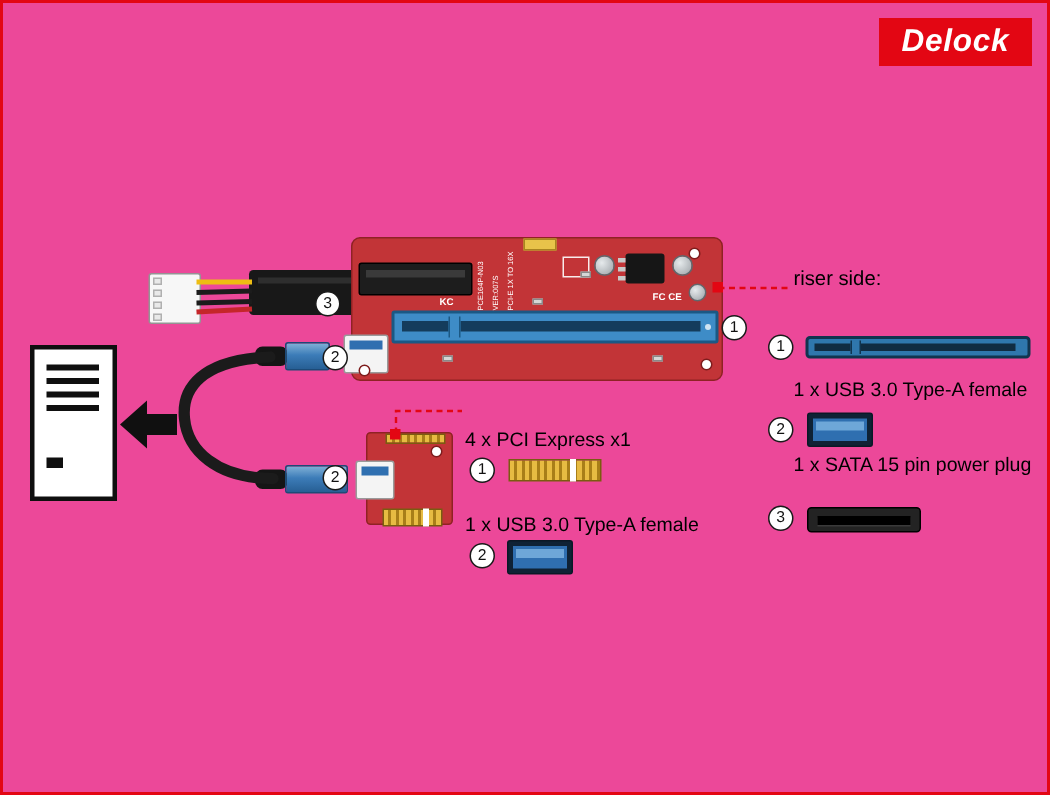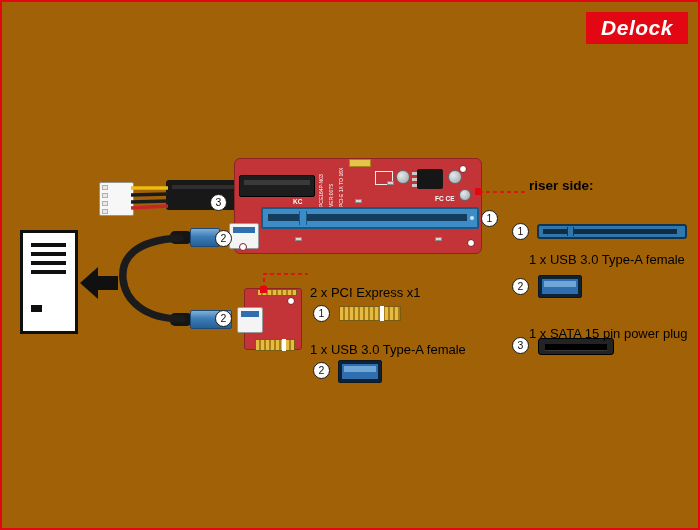--- a/index.html
+++ b/index.html
@@ -1,22 +1,22 @@
 <!DOCTYPE html>
 <html style="--brand-red: #e30613; --pcb-red: #c23437; --slot-blue: #3e8cc7; --usb-blue: #2f6fb0; --gold: #d3a429; --wire-yellow: #eebd12; --wire-red: #c5262a;"><head>
 <meta charset="utf-8">
 <style>
   html,body{margin:0;padding:0}
   body{width:700px;height:530px;font-family:"Liberation Sans",sans-serif;background:#fff}
-  .canvas{position:relative;width:700px;height:530px;background:#a16207;border:2px solid var(--brand-red,#e30613);box-sizing:border-box;overflow:hidden}
+  .canvas{position:relative;width:700px;height:530px;background:#ec4899;border:2px solid var(--brand-red,#e30613);box-sizing:border-box;overflow:hidden}
   .logo{position:absolute;left:584px;top:10px;width:102px;height:32px;background:var(--brand-red,#e30613);color:#fff;font-style:italic;font-weight:bold;font-size:21px;text-align:center;line-height:31px;letter-spacing:.5px;z-index:1}
   .overlay{position:absolute;left:0;top:0;z-index:3;pointer-events:none}
   .callout{position:absolute;width:17px;height:17px;border:1.5px solid #1a1a1a;border-radius:50%;background:#fff;color:#111;font-size:10.5px;line-height:15px;text-align:center;box-sizing:border-box;z-index:5}
   .txt{position:absolute;color:#000;font-size:13px;z-index:4;white-space:nowrap}
-  .txt.title{font-weight:bold;font-size:13.5px}
+  .txt.title{font-weight:normal;font-size:13.5px}
   
   .pc-icon{position:absolute;left:18px;top:228px;width:58px;height:104px;border:3px solid #0f0f0f;box-sizing:border-box;background:#fff;z-index:1}
   .pc-line{position:absolute;left:8px;width:35px;height:4px;background:#0f0f0f}
   .pc-slot{position:absolute;left:8px;top:72px;width:11px;height:7px;background:#0f0f0f}
   
   .floppy{position:absolute;left:97px;top:180px;width:35px;height:34px;background:#f7f7f7;border:1.5px solid #949494;border-radius:2px;box-sizing:border-box;z-index:1}
   .floppy .pin{position:absolute;left:2px;width:6px;height:5px;background:#e9e9e9;border:1px solid #b0b0b0;box-sizing:border-box}
   
   .sata-plug{position:absolute;left:164px;top:178px;width:74px;height:30px;background:#181818;border-radius:3px;z-index:1}
   .sata-plug::before{content:"";position:absolute;left:6px;top:5px;right:6px;height:4px;background:#2e2e2e}
@@ -133,21 +133,21 @@
     <div class="gold-strip" style="left:10px;top:50px;width:40px;height:12px">
       <div class="notch" style="left:26px"></div>
     </div>
   </div>
 
   <div class="callout" style="left:208px;top:192px">3</div>
   <div class="callout" style="left:213px;top:228px">2</div>
   <div class="callout" style="left:213px;top:308px">2</div>
   <div class="callout" style="left:479px;top:208px">1</div>
 
-  <div class="txt" style="left:308px;top:283px">2 x PCI Express x1</div>
+  <div class="txt" style="left:308px;top:283px">4 x PCI Express x1</div>
   <div class="callout" style="left:311px;top:303px">1</div>
   <div class="gold-strip" style="left:337px;top:304px;width:62px;height:15px">
     <div class="notch" style="left:40px"></div>
   </div>
   <div class="txt" style="left:308px;top:340px">1 x USB 3.0 Type-A female</div>
   <div class="callout" style="left:311px;top:360px">2</div>
   <div class="usb-legend" style="left:336px;top:358px">
       <div class="cavity"></div>
     </div>
 
@@ -155,17 +155,17 @@
   <div class="callout" style="left:510px;top:221px">1</div>
   <div class="x16-legend" style="left:535px;top:222px">
     <div class="line"></div>
     <div class="key"></div>
   </div>
   <div class="txt" style="left:527px;top:250px">1 x USB 3.0 Type-A female</div>
   <div class="callout" style="left:510px;top:276px">2</div>
   <div class="usb-legend" style="left:536px;top:273px">
       <div class="cavity"></div>
     </div>
-  <div class="txt" style="left:527px;top:324px">1 x SATA 15 pin power plug</div>
+  <div class="txt" style="left:527px;top:300px">1 x SATA 15 pin power plug</div>
   <div class="callout" style="left:510px;top:335px">3</div>
   <div class="sata-legend" style="left:536px;top:336px"></div>
 
 </div>
 
 </body></html>

